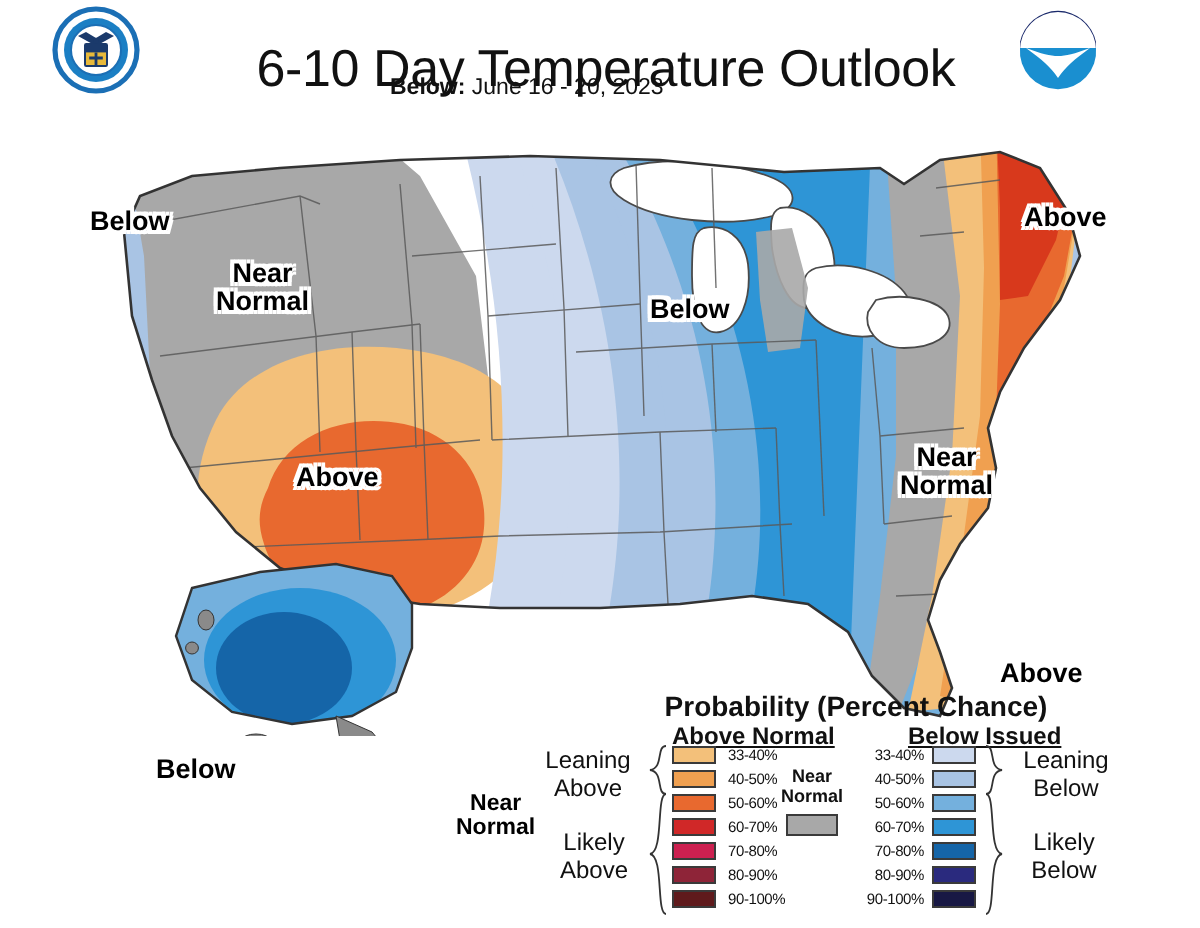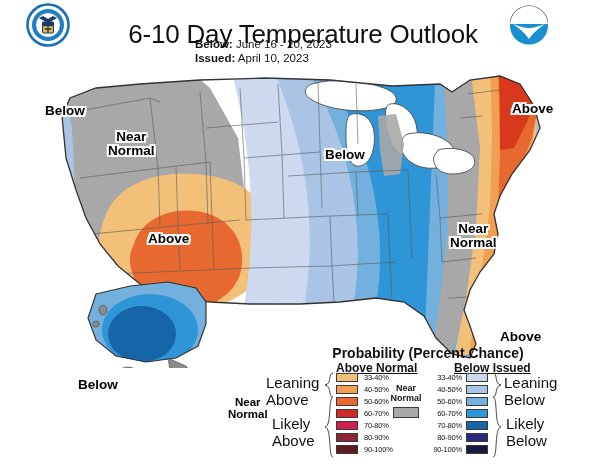--- a/index.html
+++ b/index.html
@@ -68,21 +68,21 @@
     box-sizing:border-box;
   }
   .pct{
     position:absolute; font-size:7.5px; color:#111; white-space:nowrap;
     letter-spacing:-.2px;
   }
   .pct.l{text-align:left;}
   .pct.r{text-align:right;width:34px;}
 
   .grouplab{
-    position:absolute; font-size:15px; color:#111; text-align:left;
+    position:absolute; font-size:12px; color:#111; text-align:center;
     white-space:nowrap; line-height:1.15;
   }
   .nearnormal-lab{
     position:absolute; left:126px; top:38px; width:44px;
     text-align:center; font-size:9px; font-weight:700; color:#111; line-height:1.15;
   }
   .nn-swatch{
     position:absolute; left:135px; top:62px;
     width:26px;height:11px;background:#a8a8a8;border:0.8px solid #3a3a3a;
     box-sizing:border-box;
@@ -105,24 +105,20 @@
       <path d="M22 23.2 L22 30 M18.6 26 L25.4 26" stroke="#1b3a6b" stroke-width="1.4"></path>
       <circle cx="22" cy="17.4" r="1.5" fill="#1b3a6b"></circle>
     </svg>
   </div>
 
   <h1 class="page-title">6-10 Day Temperature Outlook</h1>
 
   <div class="valid-line">
     <b>Below:</b>
     <span>June 16 - 20, 2023</span>
-  </div>
-  <div class="issued-line">
-    <b>Issued:</b>
-    <span>April 10, 2023</span>
   </div>
 
   <div class="logo" style="left:507px;top:3px;">
     <svg width="44" height="44" viewBox="0 0 44 44">
       <path d="M22 2 A20 20 0 0 1 42 22 A20 20 0 0 1 22 42 A20 20 0 0 1 2 22 A20 20 0 0 1 22 2 Z" fill="#ffffff"></path>
       <path d="M3 18 A19.6 19.6 0 0 1 22 2.4 A19.6 19.6 0 0 1 41 18 L41 22 A19 19 0 0 0 3 22 Z" fill="#1b2a6b"></path>
       <path d="M3.2 21 A19 19 0 0 0 41 21 A19 19 0 0 1 3.2 21 Z" fill="#1b2a6b"></path>
       <path d="M3 21 L41 21 A19 19 0 0 1 22 41.6 A19 19 0 0 1 3 21 Z" fill="#1a8fd0"></path>
       <path d="M6 21 C14 27 18 30 22 36 C26 30 30 27 38 21 C30 24 26 25 22 25 C18 25 14 24 6 21 Z" fill="#ffffff"></path>
       <text x="22" y="13.5" text-anchor="middle" font-family="'Liberation Sans',sans-serif" font-size="5.2" font-weight="700" fill="#ffffff">noaa</text>

